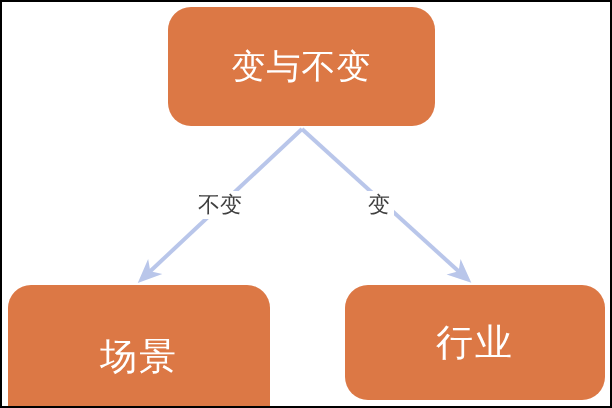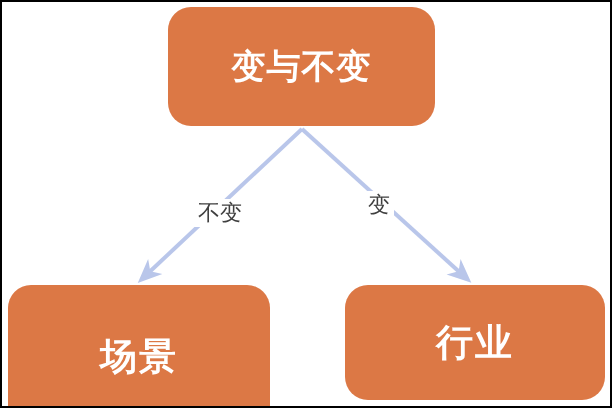--- a/index.html
+++ b/index.html
@@ -36,21 +36,21 @@
   }
   .node {
     position: absolute;
     box-sizing: border-box;
     background: var(--node-fill, #dc7845);
     border-radius: 23px;
     display: flex;
     align-items: center;
     justify-content: center;
     color: var(--node-text, #ffffff);
-    font-weight: bold;
+    font-weight: normal;
     text-align: center;
   }
   .node-root {
     left: 166px;
     top: 5px;
     width: 267px;
     height: 119px;
     font-size: 34px;
     letter-spacing: 1px;
   }
@@ -75,21 +75,20 @@
     background: var(--background, #ffffff);
     color: var(--edge-label-text, #404040);
     font-size: 22px;
     line-height: 28px;
     padding: 0 4px;
     white-space: nowrap;
   }
   .edge-label-left {
     left: 192px;
     top: 189px;
-    margin-top: 8px;
   }
   .edge-label-right {
     left: 362px;
     top: 189px;
   }
 </style>
 </head>
 <body>
 
 <div class="canvas">

